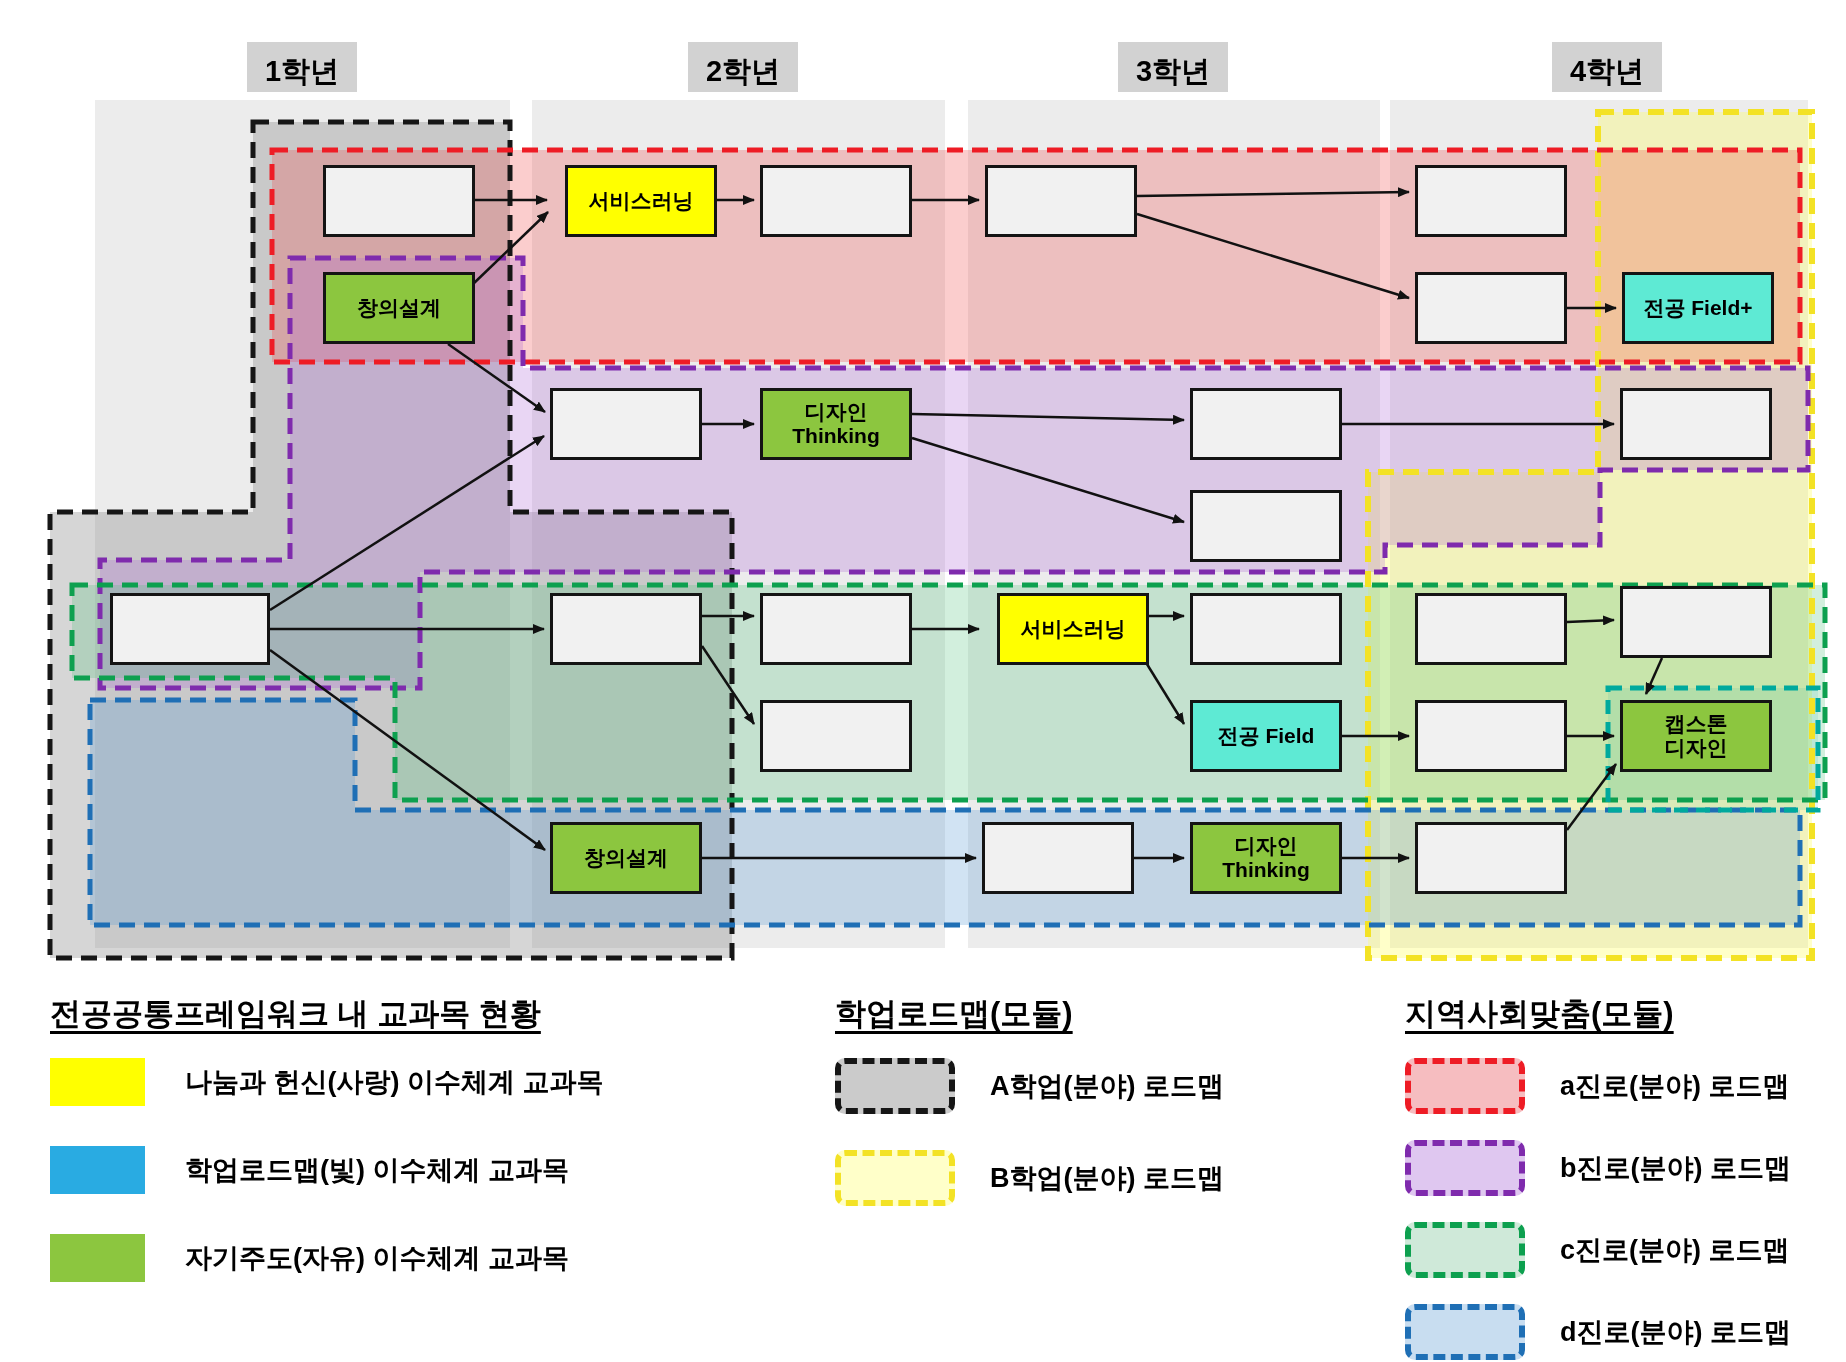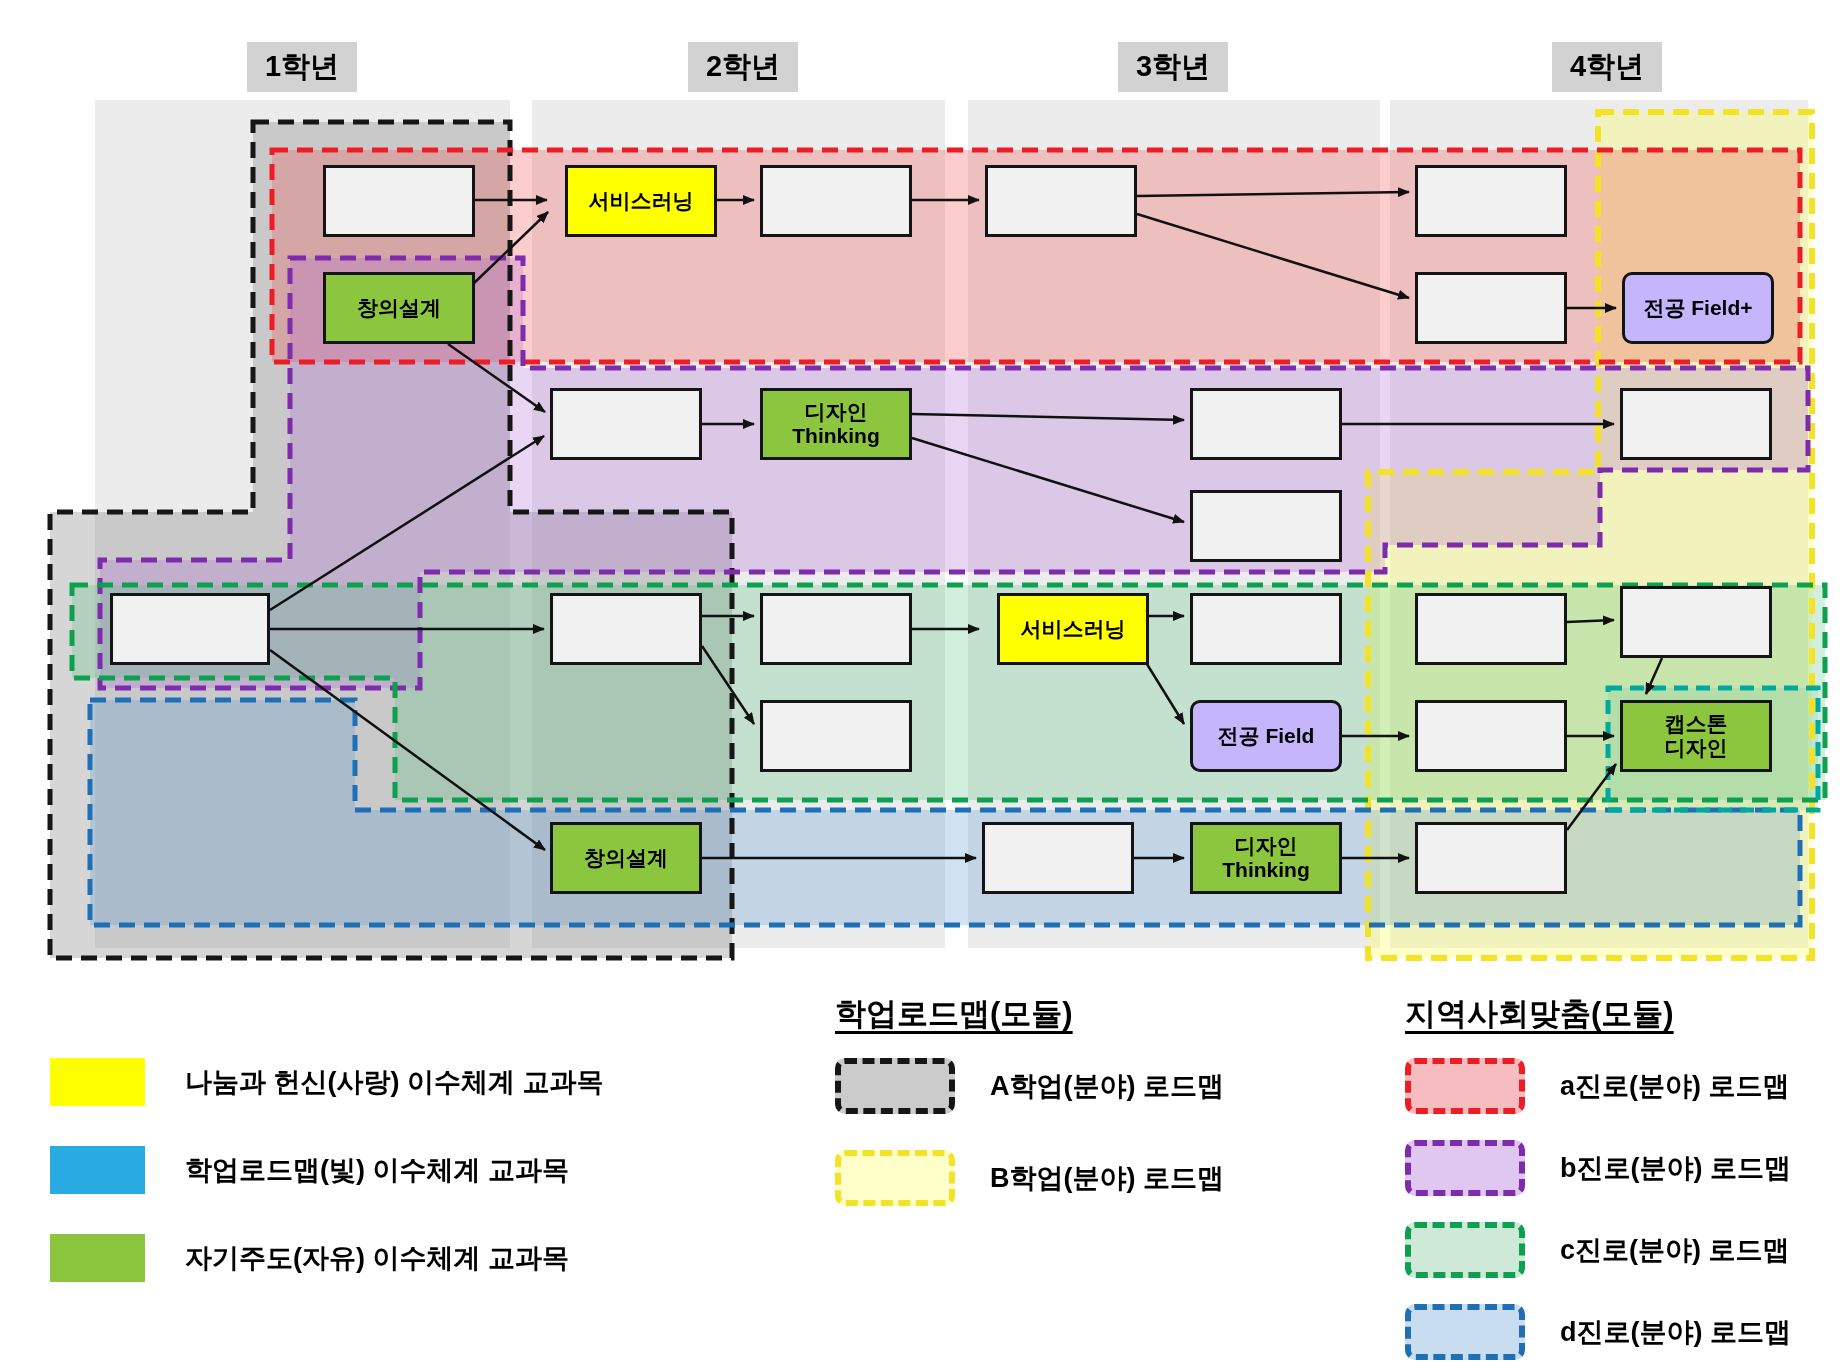--- a/index.html
+++ b/index.html
@@ -3,34 +3,34 @@
 <meta charset="utf-8">
 <style>
   * { margin:0; padding:0; box-sizing:border-box; }
   html,body { background:#ffffff; }
   body { font-family:"Liberation Sans","DejaVu Sans",sans-serif; }
   .canvas { position:relative; width:1846px; height:1362px; background:#ffffff; overflow:hidden; }
   .layer { position:absolute; left:0; top:0; }
 
   .hdr {
     position:absolute; width:110px; height:50px; background:#d2d2d2;
-    display:flex; align-items:center; justify-content:center;
+    display:flex; align-items:flex-end; justify-content:center;
     font-size:29px; font-weight:bold; color:#000;
   }
 
   .box {
     position:absolute; width:152px; height:72px;
     border:3px solid #141414; background:#f1f1f1;
     display:flex; align-items:center; justify-content:center;
     text-align:center; font-size:21px; font-weight:bold; color:#000;
     white-space:pre-line; line-height:1.15;
   }
   .box.c-yellow { background:#ffff00;margin-left:12px; }
   .box.c-green  { background:#8cc63f; }
-  .box.c-blue   { background:#c4b5fd;border-radius:10px; }
+  .box.c-blue   { background:#5eead4; }
 
   .lg-title {
     position:absolute; font-size:31px; font-weight:bold; color:#000;
     text-decoration:underline; text-underline-offset:7px; text-decoration-thickness:3px;
   }
   .lg-swatch { position:absolute; width:95px; height:48px; }
   .lg-module { position:absolute; width:120px; height:56px; border:6px dashed #000; border-radius:10px; }
   .lg-label  { position:absolute; font-size:27px; font-weight:bold; color:#000; line-height:48px; white-space:nowrap; }
   .lg-label.tall { line-height:56px; }
 </style>
@@ -149,20 +149,21 @@
   <div class="box" style="left:1415px;top:700px"></div>
   <div class="box c-green" style="left:1620px;top:700px"><span>캡스톤
 디자인</span></div>
 
   <div class="box c-green" style="left:550px;top:822px"><span>창의설계</span></div>
   <div class="box" style="left:982px;top:822px"></div>
   <div class="box c-green" style="left:1190px;top:822px"><span>디자인
 Thinking</span></div>
   <div class="box" style="left:1415px;top:822px"></div>
 
+  <div class="lg-title" style="left:50px;top:993px">전공공통프레임워크 내 교과목 현황</div>
   <div class="lg-swatch" style="left:50px;top:1058px;background:#ffff00"></div>
   <div class="lg-label" style="left:185px;top:1058px">나눔과 헌신(사랑) 이수체계 교과목</div>
   <div class="lg-swatch" style="left:50px;top:1146px;background:#29abe2"></div>
   <div class="lg-label" style="left:185px;top:1146px">학업로드맵(빛) 이수체계 교과목</div>
   <div class="lg-swatch" style="left:50px;top:1234px;background:#8cc63f"></div>
   <div class="lg-label" style="left:185px;top:1234px">자기주도(자유) 이수체계 교과목</div>
 
   <div class="lg-title" style="left:835px;top:993px">학업로드맵(모듈)</div>
   <div class="lg-module" style="left:835px;top:1058px;background:#cbcbcb;border-color:#161616"></div>
   <div class="lg-label tall" style="left:990px;top:1058px">A학업(분야) 로드맵</div>

